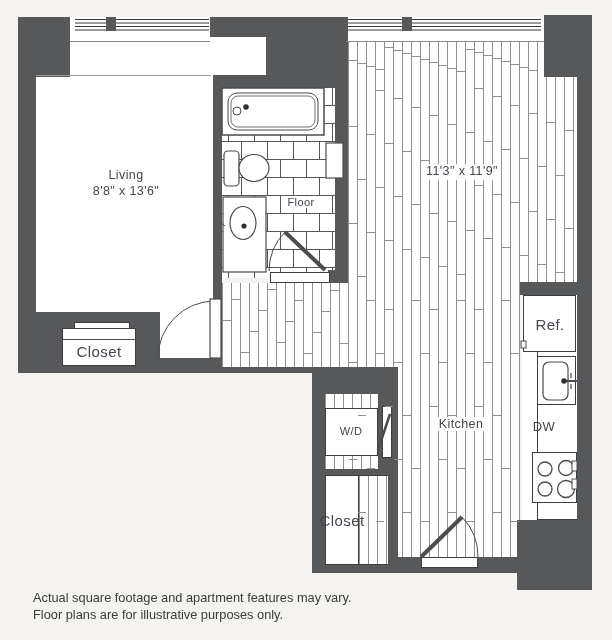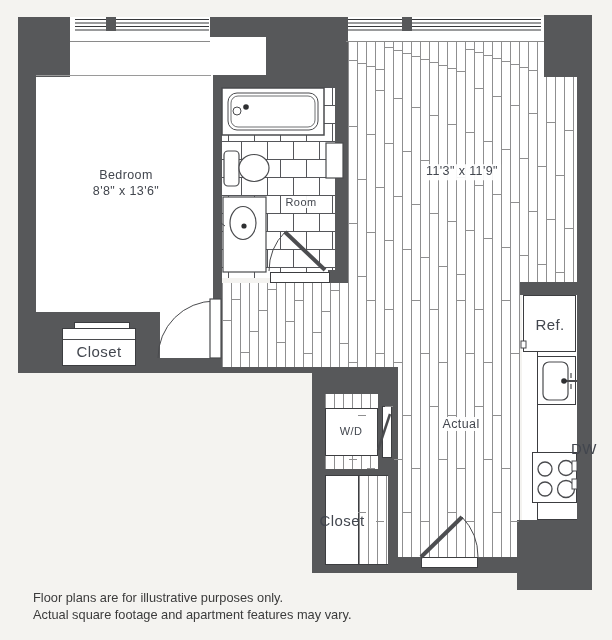--- a/index.html
+++ b/index.html
@@ -275,36 +275,36 @@
       <circle cx="545" cy="469" r="7"></circle>
       <circle cx="566" cy="468" r="7.5"></circle>
       <circle cx="545" cy="489" r="7"></circle>
       <circle cx="566" cy="489" r="8.5"></circle>
       <rect x="572" y="461" width="5" height="10" fill="#fff" stroke-width="1"></rect>
       <rect x="572" y="479" width="5" height="10" fill="#fff" stroke-width="1"></rect>
     </g>
   </svg>
 
   <div class="lbl room-lbl" style="left:126px;top:183px;">
-    <div>Bedroom</div>
+    <div>Living</div>
     <div>8'8" x 13'6"</div>
   </div>
   <div class="lbl room-lbl" style="left:462px;top:172px;">
     <div class="halo">11'3" x 11'9"</div>
   </div>
   <div class="lbl" style="left:301px;top:202px;font-size:11px;">
-    <span class="halo">Room</span>
+    <span class="halo">Floor</span>
   </div>
   <div class="lbl" style="left:461px;top:424px;font-size:12.5px;">
-    <span class="halo">Actual</span>
+    <span class="halo">Kitchen</span>
   </div>
   <div class="lbl small-lbl" style="left:99px;top:351px;">Closet</div>
   <div class="lbl small-lbl" style="left:342px;top:520px;">Closet</div>
   <div class="lbl" style="left:351px;top:431px;font-size:11px;">W/D</div>
   <div class="lbl small-lbl" style="left:550px;top:324px;">Ref.</div>
-  <div class="lbl" style="left:584px;top:426px;font-size:15px;margin-top:22px;">DW</div>
+  <div class="lbl" style="left:544px;top:426px;font-size:13px;">DW</div>
 
   <div class="disclaimer">
+    <div>Actual square footage and apartment features may vary.</div>
     <div>Floor plans are for illustrative purposes only.</div>
-    <div>Actual square footage and apartment features may vary.</div>
   </div>
 
 </div>
 
 </body></html>

